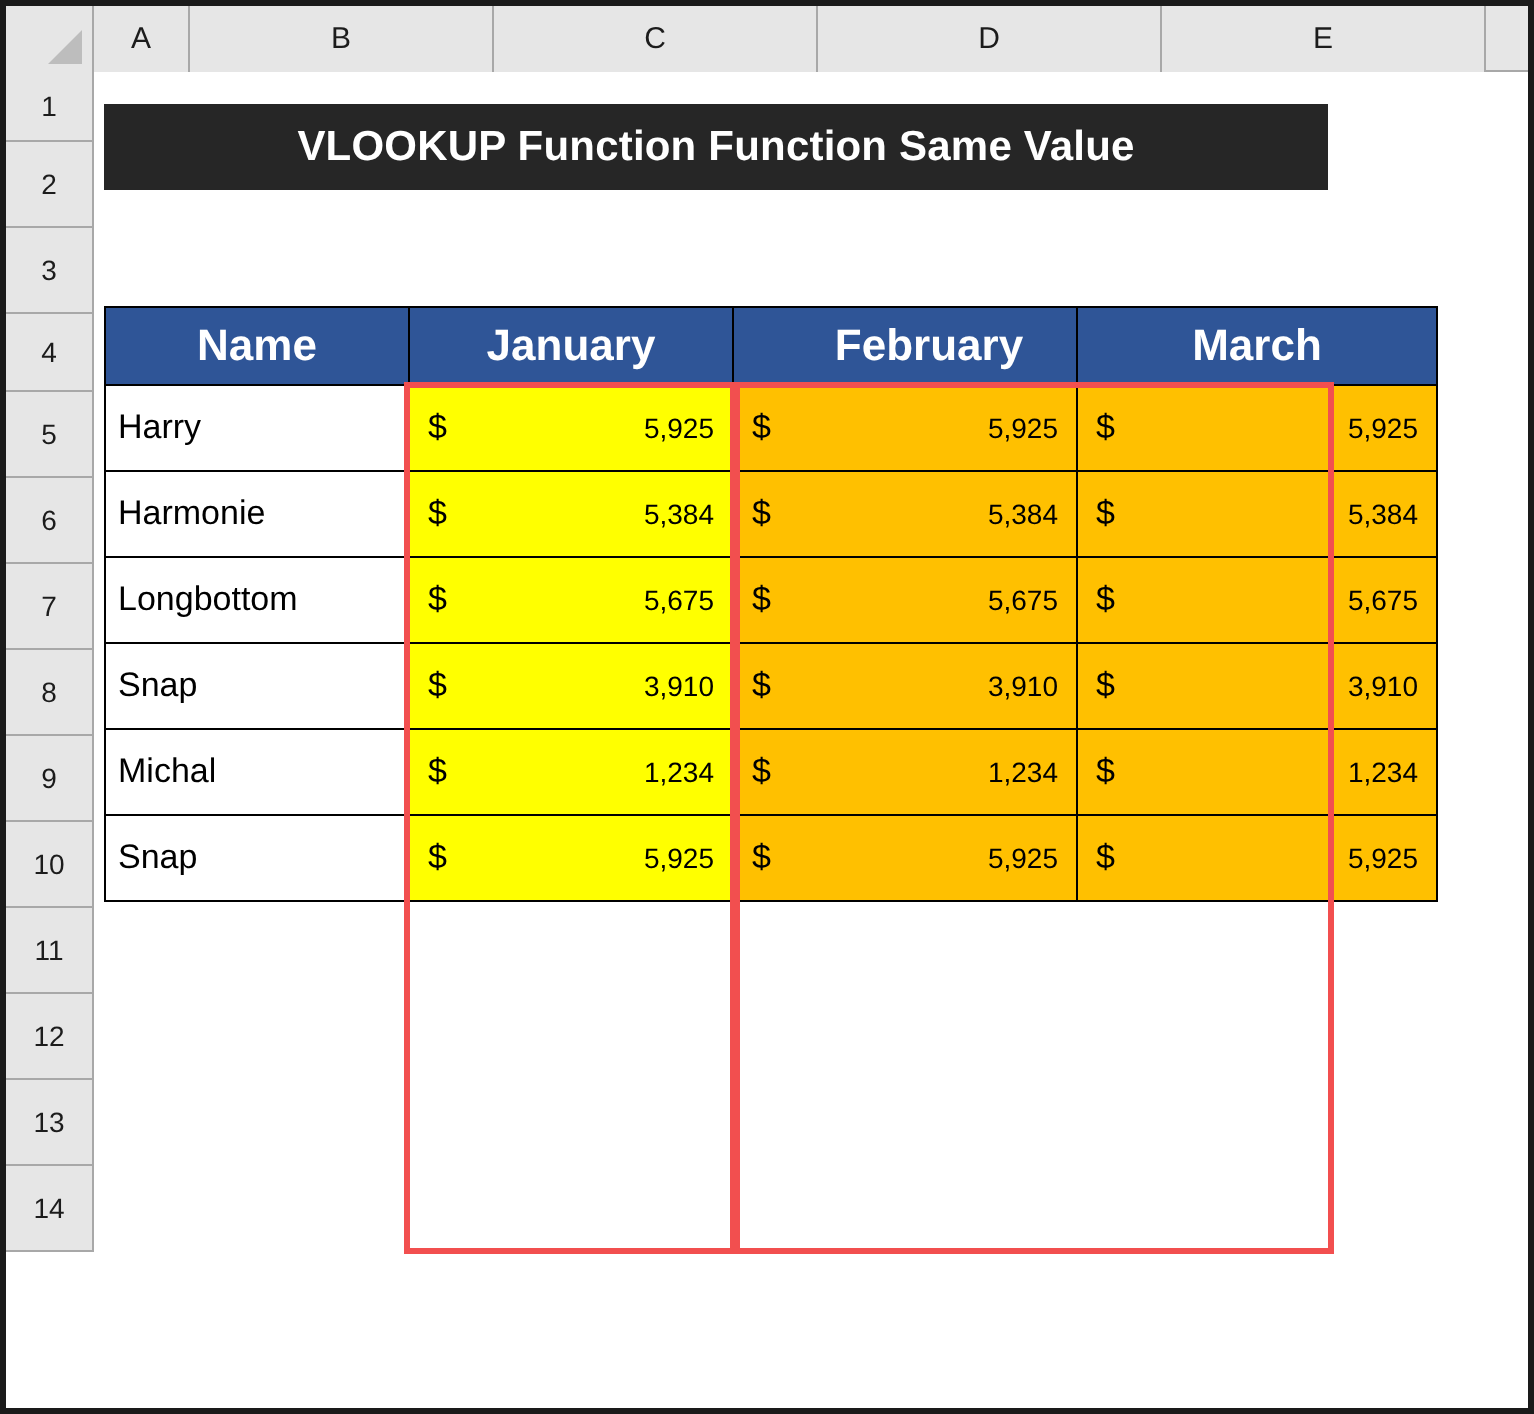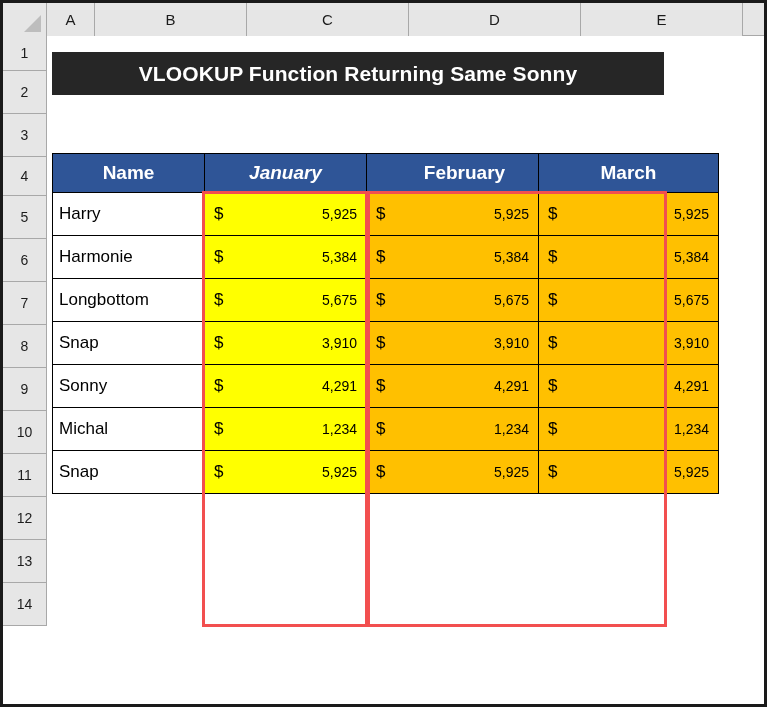--- a/index.html
+++ b/index.html
@@ -123,27 +123,27 @@
   .table td, .table th {
     padding: 0;
     margin: 0;
     border: 1px solid #000000;
   }
 
   th.hcell {
     background: #2f5597;
     color: #ffffff;
     font-weight: bold;
-    font-size: 19px;
+    font-size: 22px;
     height: 39px;
     text-align: center;
     vertical-align: middle;
   }
   th.hcell.name  { width: 152px; }
-  th.hcell.jan   { width: 162px; font-style: italic; }
+  th.hcell.jan   { width: 162px; }
   th.hcell.feb   { width: 172px; padding-left: 24px; }
   th.hcell.mar   { width: 180px; }
 
   td.namecell {
     background: #ffffff;
     color: #000000;
     font-size: 17px;
     height: 43px;
     padding-left: 6px;
     vertical-align: middle;
@@ -315,21 +315,21 @@
         </div>
         <div style="display: flex; height: 43px;">
           <div style="flex: 0 0 48px; height: 100%; background: rgb(255, 255, 255);"></div>
           <div style="flex: 0 0 152px; height: 100%; background: rgb(255, 255, 255);"></div>
           <div style="flex: 0 0 162px; height: 100%; background: rgb(255, 255, 255);"></div>
           <div style="flex: 0 0 172px; height: 100%; background: rgb(255, 255, 255);"></div>
           <div style="flex: 0 0 162px; height: 100%; background: rgb(255, 255, 255);"></div>
         </div>
       </div>
 
-    <div class="title-bar">VLOOKUP Function Returning Same Sonny</div>
+    <div class="title-bar">VLOOKUP Function Function Same Value</div>
 
     <table class="table">
       <thead>
         <tr>
           <th class="hcell name">Name</th>
           <th class="hcell jan">January</th>
           <th class="hcell feb">February</th>
           <th class="hcell mar">March</th>
         </tr>
       </thead>
@@ -412,41 +412,20 @@
               </div>
             </td>
             <td class="money orange">
               <div class="row-inner">
                 <span class="cur">$</span>
                 <span class="val">3,910</span>
               </div>
             </td>
           </tr>
           <tr>
-            <td class="namecell">Sonny</td>
-            <td class="money yellow">
-              <div class="row-inner">
-                <span class="cur">$</span>
-                <span class="val">4,291</span>
-              </div>
-            </td>
-            <td class="money orange">
-              <div class="row-inner">
-                <span class="cur">$</span>
-                <span class="val">4,291</span>
-              </div>
-            </td>
-            <td class="money orange">
-              <div class="row-inner">
-                <span class="cur">$</span>
-                <span class="val">4,291</span>
-              </div>
-            </td>
-          </tr>
-          <tr>
             <td class="namecell">Michal</td>
             <td class="money yellow">
               <div class="row-inner">
                 <span class="cur">$</span>
                 <span class="val">1,234</span>
               </div>
             </td>
             <td class="money orange">
               <div class="row-inner">
                 <span class="cur">$</span>

